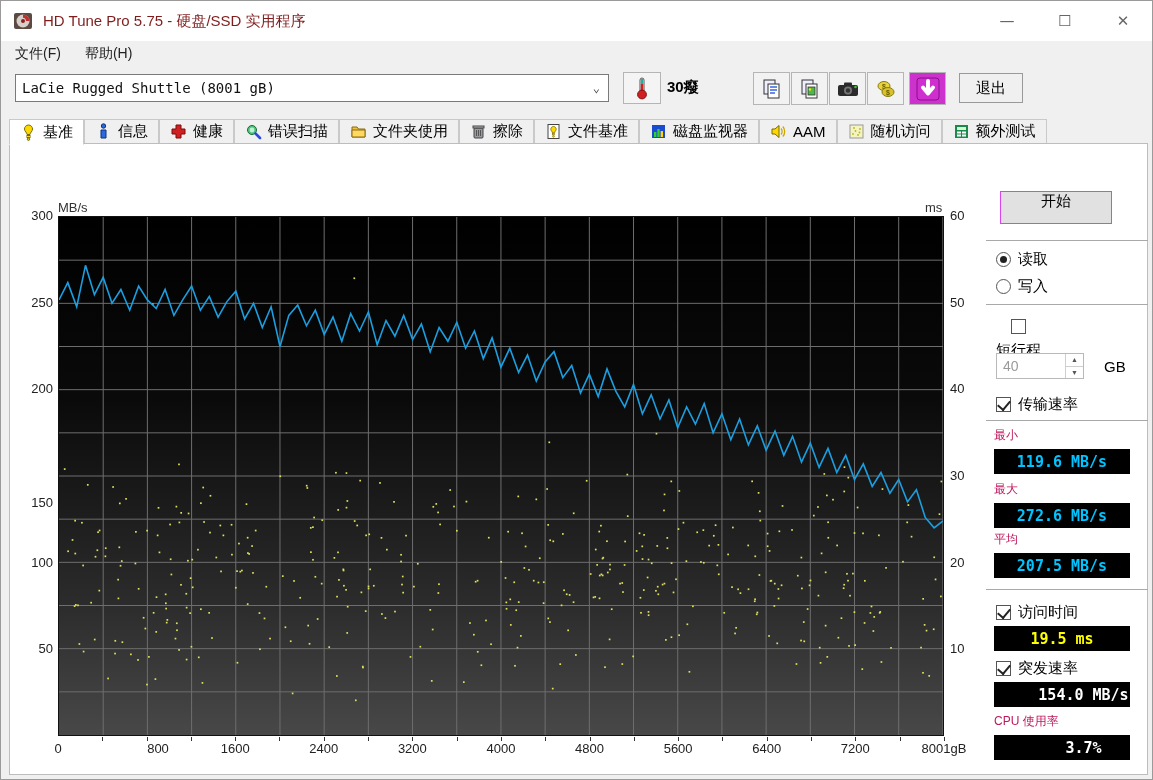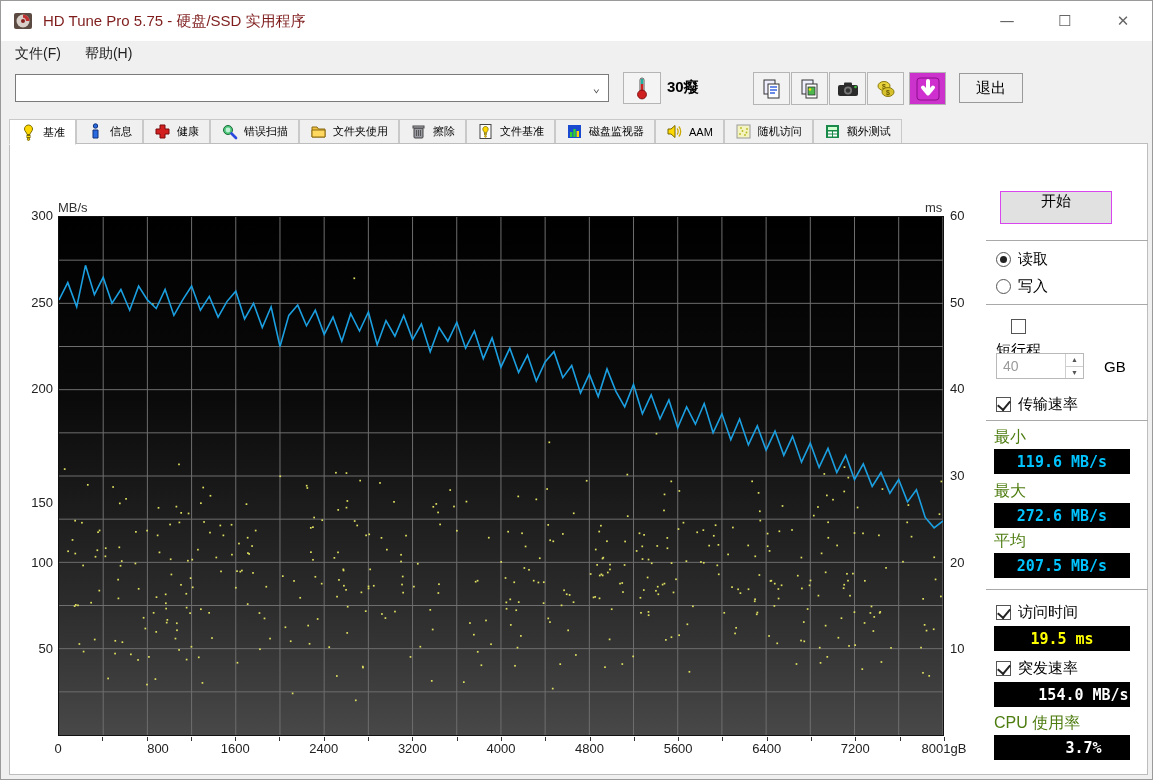--- a/index.html
+++ b/index.html
@@ -35,21 +35,21 @@
   #btn-copy-text  { left:752px; }
   #btn-copy-image { left:790px; }
   #btn-screenshot { left:828px; }
   #btn-donate     { left:866px; }
   #btn-update     { left:908px; background:#cc33cc; }
   #exit-btn { position:absolute; left:958px; top:7px; width:64px; height:30px; background:#f0f0f0;
     border:1px solid #9a9a9a; font-size:15px; color:#000; display:flex; align-items:center; justify-content:center; }
 
   
   #tabbar { position:absolute; left:8px; top:118px; width:1137px; height:25px; display:flex; }
-  .tab { display:flex; align-items:center; gap:6px; padding:0 10px; font-size:11px; color:#000;
+  .tab { display:flex; align-items:center; gap:6px; padding:0 10px; font-size:15px; color:#000;
     background:#f0f0f0; border:1px solid #c9c9c9; border-bottom:1px solid #bdbdbd; height:25px; }
   .tab.active { background:#fff; border-bottom:1px solid #fff; height:26px; position:relative; z-index:3; }
   .tab .ticon { width:17px; height:17px; flex:0 0 auto; }
 
   
   #content { position:absolute; left:8px; top:142px; width:1139px; height:632px; background:#fff;
     border:1px solid #bdbdbd; border-top:1px solid #bdbdbd; z-index:1; }
 
   
   #plot { position:absolute; left:57px; top:215px; width:886px; height:520px;
@@ -72,21 +72,21 @@
   .checkbox.checked::after { content:""; position:absolute; left:3px; top:0px; width:6px; height:10px;
     border:solid #222; border-width:0 2px 2px 0; transform:rotate(40deg); }
   #spinner { position:absolute; left:995px; top:352px; width:88px; height:26px; border:1px solid #b9b9b9;
     background:#fff; z-index:2; display:flex; }
   #spinner .spin-val { flex:1; display:flex; align-items:center; padding-left:6px; font-size:14px; color:#9a9a9a; }
   #spinner .spin-arrows { width:18px; border-left:1px solid #cfcfcf; display:flex; flex-direction:column; }
   #spinner .spin-arrows div { flex:1; display:flex; align-items:center; justify-content:center;
     font-size:7px; color:#555; border-bottom:1px solid #cfcfcf; }
   #spinner .spin-arrows div:last-child { border-bottom:none; }
   #gb-label { position:absolute; left:1103px; top:357px; font-size:15px; color:#000; z-index:2; }
-  .stat-label { position:absolute; left:993px; font-size:16px; color:#4d7c0f; z-index:2; }
+  .stat-label { position:absolute; left:993px; font-size:12px; color:#be185d; z-index:2; }
   .lcd { position:absolute; left:993px; width:136px; height:25px; background:#000; color:#00c4ff;
     font-family:"DejaVu Sans Mono","Liberation Mono",monospace; font-weight:bold; font-size:15px;
     display:flex; align-items:center; justify-content:center; z-index:2; letter-spacing:0; }
   .lcd.yellow { color:#ffff00; }
   .lcd.white  { color:#ffffff;padding-left:43px; }
 </style>
 </head>
 <body>
 
 <div id="window">
@@ -106,20 +106,21 @@
     </div>
   </div>
 
   <div id="menubar">
     <span class="menu-item">文件(F)</span>
     <span class="menu-item">帮助(H)</span>
   </div>
 
   <div id="toolbar">
     <div id="drive-select">
+      <span>LaCie  Rugged Shuttle (8001 gB)</span>
       <span class="chev">⌄</span>
     </div>
     <div id="temp-btn">
       <svg width="14" height="24" viewBox="0 0 14 24">
         <rect x="5" y="2" width="4" height="14" rx="2" fill="#fff" stroke="#555"></rect>
         <rect x="5.8" y="3" width="2.4" height="5" fill="#1fb0a0"></rect>
         <rect x="5.8" y="8" width="2.4" height="9" fill="#d02020"></rect>
         <circle cx="7" cy="18.5" r="4.4" fill="#d02020" stroke="#801010"></circle>
       </svg>
     </div>

